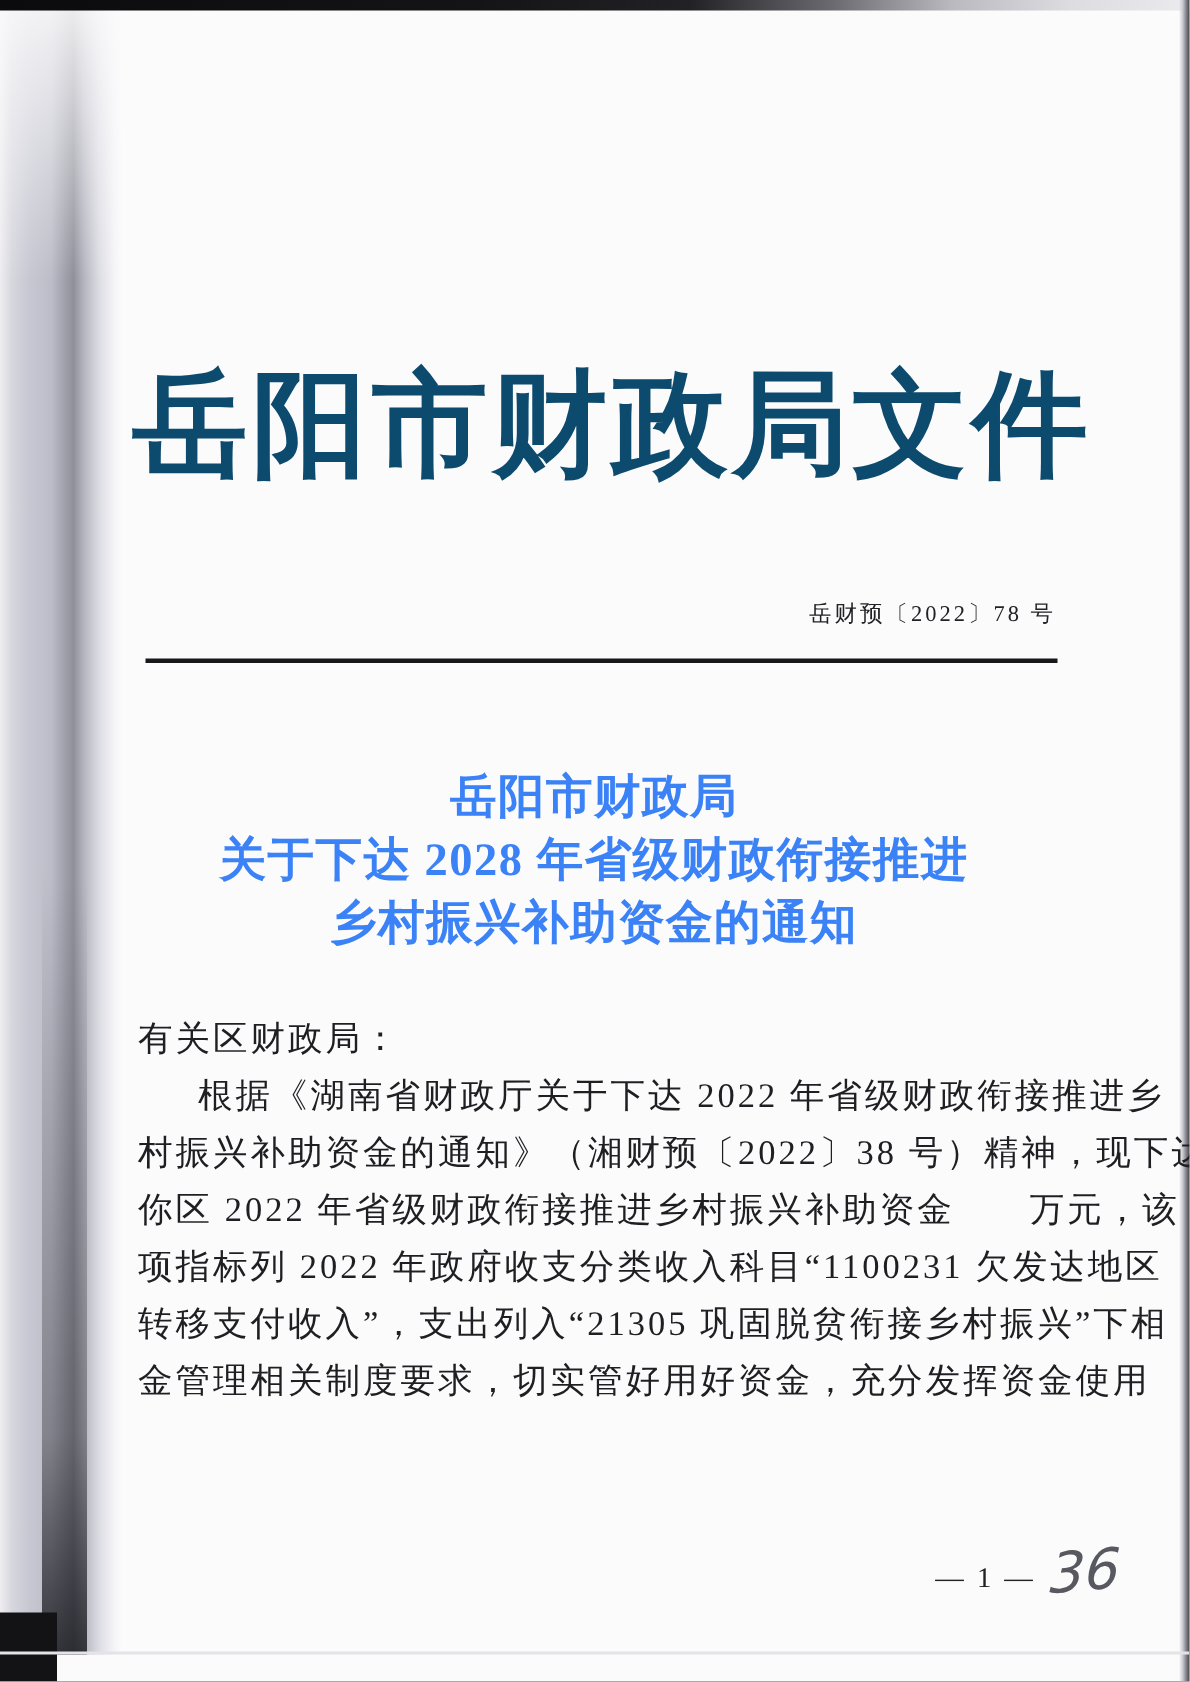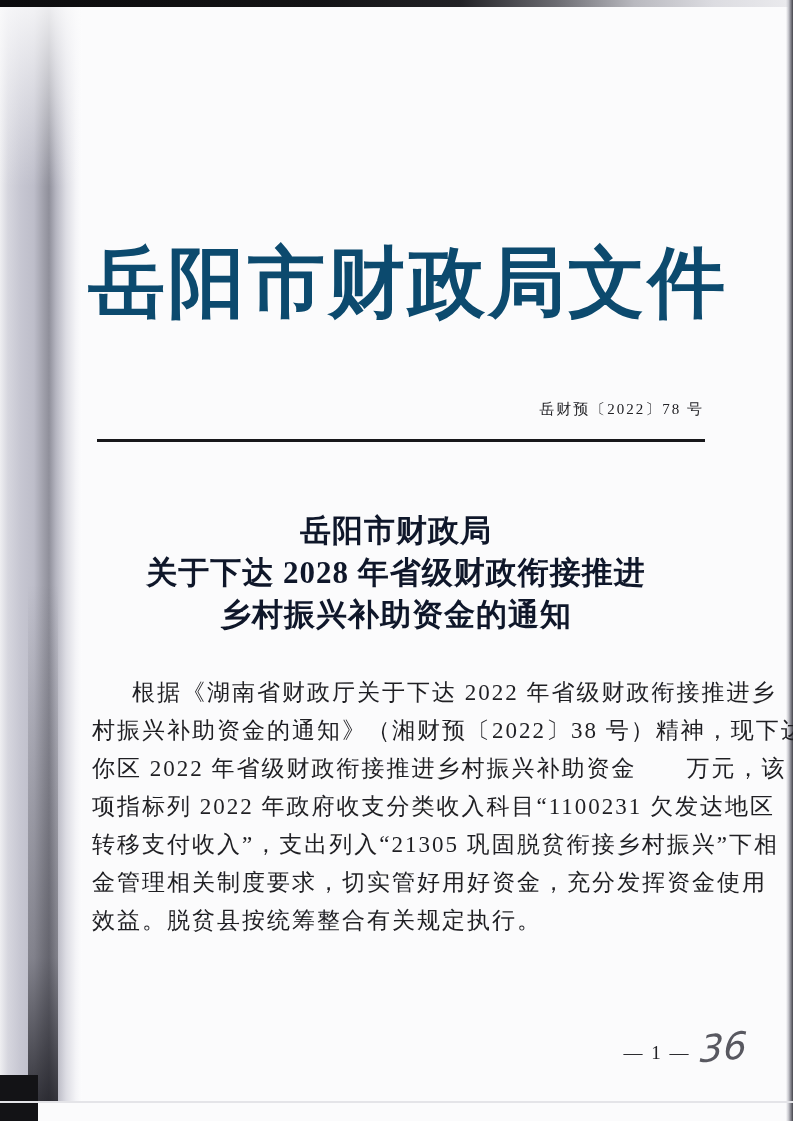--- a/index.html
+++ b/index.html
@@ -62,21 +62,21 @@
     position: absolute; top: 400px; left: 88px; width: 616px;
     text-align: right; font-size: 15px; letter-spacing: 2px; color: #222226;
   }
   .header-divider {
     position: absolute; top: 439px; left: 97px; width: 608px; height: 3px;
     background: #18181b;
   }
   .title-block {
     position: absolute; top: 510px; left: 88px; width: 616px;
     text-align: center; font-weight: bold; font-size: 31px;
-    line-height: 42px; letter-spacing: 1px; color: #0f172a;
+    line-height: 42px; letter-spacing: 1px; color: #3b82f6;
     white-space: nowrap;
   }
   .body-block {
     position: absolute; top: 674px; left: 92px; width: 620px;
     font-size: 23px; line-height: 38px; letter-spacing: 2px;
     color: #1f1f23; white-space: nowrap;
   }
   .body-block .indent { text-indent: 40px; }
   .page-number {
     position: absolute; top: 1042px; left: 577px; width: 160px;
@@ -108,25 +108,25 @@
 
   <div class="header-divider"></div>
 
   <div class="title-block">
     <div>岳阳市财政局</div>
     <div>关于下达 2028 年省级财政衔接推进</div>
     <div>乡村振兴补助资金的通知</div>
   </div>
 
   <div class="body-block">
+    <div>有关区财政局：</div>
     <div class="indent">根据《湖南省财政厅关于下达 2022 年省级财政衔接推进乡</div>
     <div>村振兴补助资金的通知》（湘财预〔2022〕38 号）精神，现下达</div>
     <div>你区 2022 年省级财政衔接推进乡村振兴补助资金　　万元，该</div>
     <div>项指标列 2022 年政府收支分类收入科目“1100231 欠发达地区</div>
     <div>转移支付收入”，支出列入“21305 巩固脱贫衔接乡村振兴”下相</div>
     <div>金管理相关制度要求，切实管好用好资金，充分发挥资金使用</div>
-    <div>效益。脱贫县按统筹整合有关规定执行。</div>
   </div>
 
   <div class="page-number">— 1 —</div>
   <div class="handwritten">36</div>
 
 </div>
 
 </body></html>

